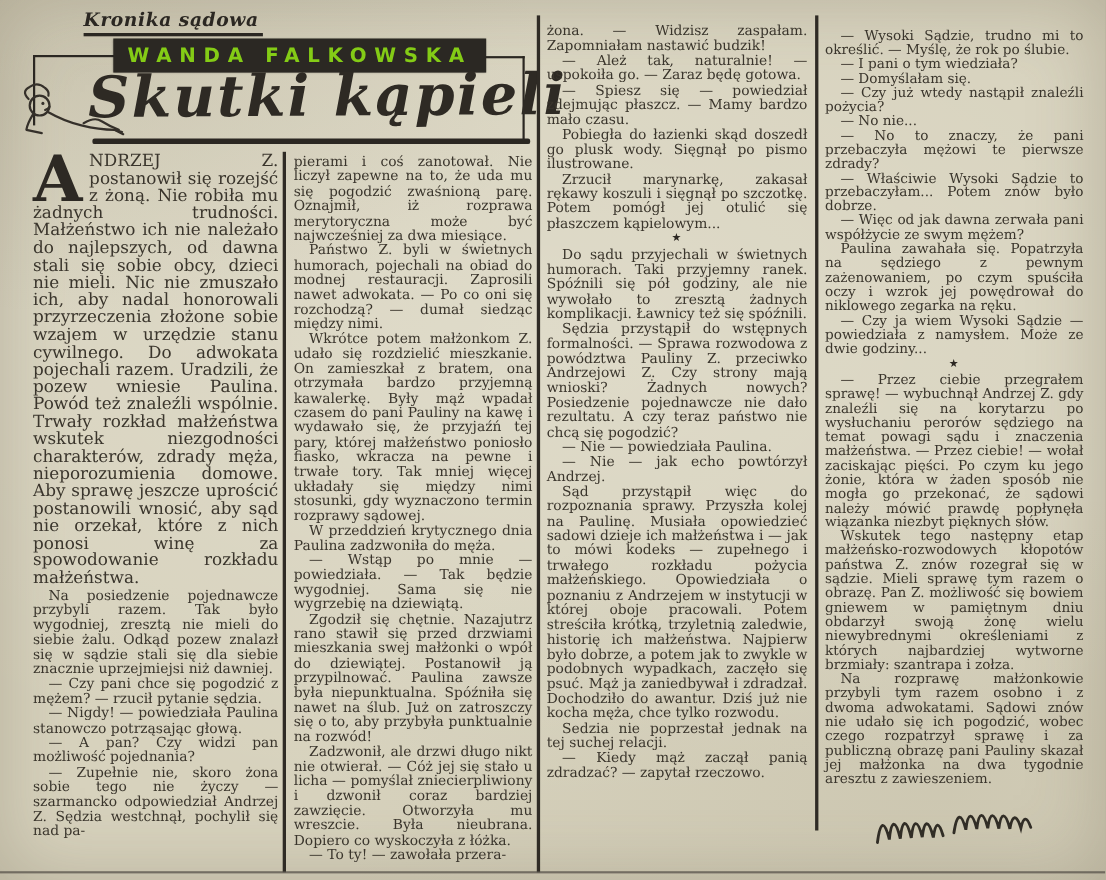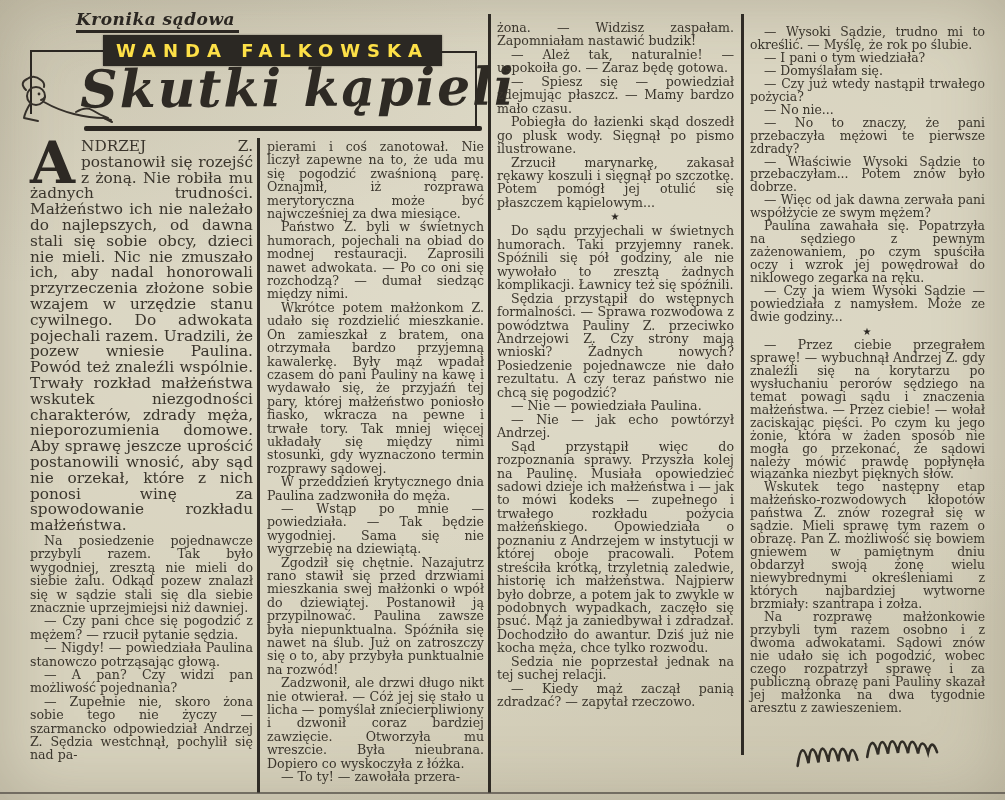--- a/index.html
+++ b/index.html
@@ -34,21 +34,21 @@
   .frame-right-v{left:475px;top:51px;width:2px;height:77px;}
   .thick-rule{left:84px;top:126px;width:398px;height:5px;border-radius:2px;}
   .bottom-rule{left:0;top:792px;width:1005px;height:2px;background:#57524a;opacity:.75;}
   .author-banner{
     position:absolute;left:103px;top:35px;width:339px;height:31px;
     background:var(--banner);display:flex;align-items:center;justify-content:center;
     box-shadow:0 0 2px rgba(0,0,0,.4);
   }
   .author-banner span{
     font:700 18px/18px "DejaVu Sans","Liberation Sans",sans-serif;
-    color:#fde047;letter-spacing:7px;white-space:nowrap;
+    color:#84cc16;letter-spacing:7px;white-space:nowrap;
   }
   .title{
     position:absolute;left:80px;top:60px;margin:0;
     font:italic 700 52px/56px "DejaVu Serif","Liberation Serif",serif;
     color:#2e2a24;letter-spacing:2px;white-space:nowrap;
     transform:rotate(-.4deg);
   }
   .doodle{position:absolute;left:12px;top:68px;width:102px;height:66px;}
   .doodle path,.doodle circle{stroke:#35302a;fill:none;stroke-width:2;stroke-linecap:round;stroke-linejoin:round;}
   .doodle .dot{fill:#35302a;stroke:none;}
@@ -150,21 +150,21 @@
         <p class="para">Sedzia nie poprzestał jednak na tej suchej relacji.</p>
         <p class="para">— Kiedy mąż zaczął panią zdradzać? — zapytał rzeczowo.</p>
       </div>
   </section>
 
   <section class="col" id="col4">
     <div class="paras">
         <p class="para">— Wysoki Sądzie, trudno mi to określić. — Myślę, że rok po ślubie.</p>
         <p class="para">— I pani o tym wiedziała?</p>
         <p class="para">— Domyślałam się.</p>
-        <p class="para">— Czy już wtedy nastąpił trwałego pożycia?</p>
+        <p class="para">— Czy już wtedy nastąpił znaleźli pożycia?</p>
         <p class="para">— No nie...</p>
         <p class="para">— No to znaczy, że pani przebaczyła mężowi te pierwsze zdrady?</p>
         <p class="para">— Właściwie Wysoki Sądzie to przebaczyłam... Potem znów było dobrze.</p>
         <p class="para">— Więc od jak dawna zerwała pani współżycie ze swym mężem?</p>
         <p class="para">Paulina zawahała się. Popatrzyła na sędziego z pewnym zażenowaniem, po czym spuściła oczy i wzrok jej powędrował do niklowego zegarka na ręku.</p>
         <p class="para">— Czy ja wiem Wysoki Sądzie — powiedziała z namysłem. Może ze dwie godziny...</p>
         <p class="para star">★</p>
         <p class="para">— Przez ciebie przegrałem sprawę! — wybuchnął Andrzej Z. gdy znaleźli się na korytarzu po wysłuchaniu perorów sędziego na temat powagi sądu i znaczenia małżeństwa. — Przez ciebie! — wołał zaciskając pięści. Po czym ku jego żonie, która w żaden sposób nie mogła go przekonać, że sądowi należy mówić prawdę popłynęła wiązanka niezbyt pięknych słów.</p>
         <p class="para">Wskutek tego następny etap małżeńsko-rozwodowych kłopotów państwa Z. znów rozegrał się w sądzie. Mieli sprawę tym razem o obrazę. Pan Z. możliwość się bowiem gniewem w pamiętnym dniu obdarzył swoją żonę wielu niewybrednymi określeniami z których najbardziej wytworne brzmiały: szantrapa i zołza.</p>
         <p class="para">Na rozprawę małżonkowie przybyli tym razem osobno i z dwoma adwokatami. Sądowi znów nie udało się ich pogodzić, wobec czego rozpatrzył sprawę i za publiczną obrazę pani Pauliny skazał jej małżonka na dwa tygodnie aresztu z zawieszeniem.</p>

